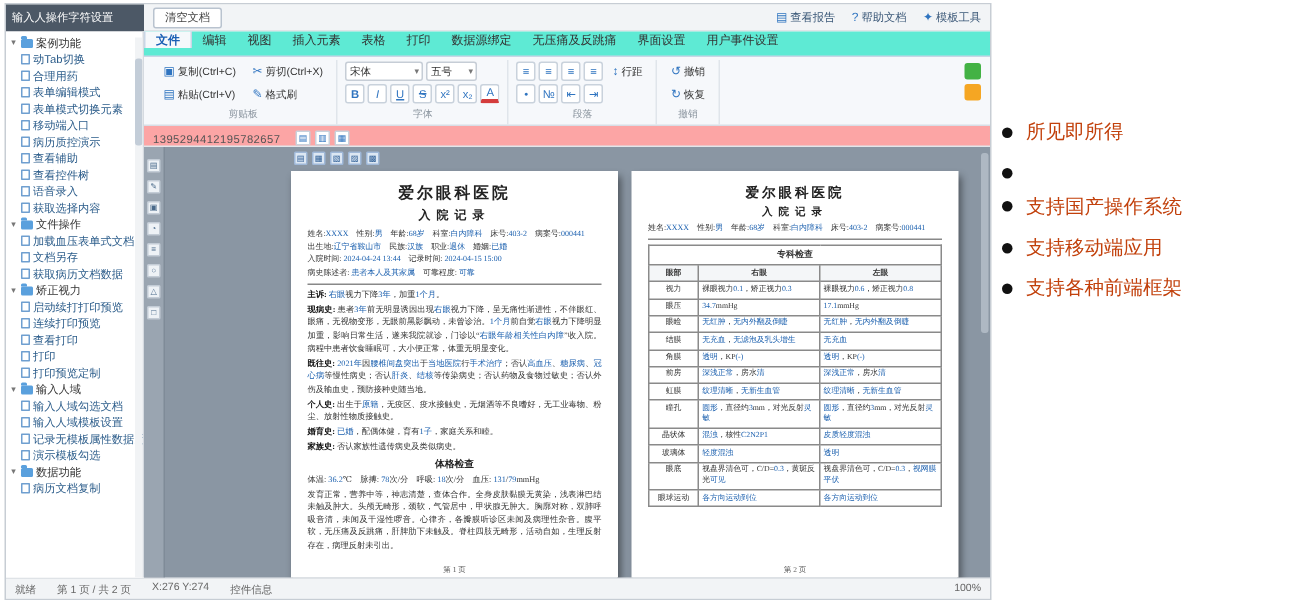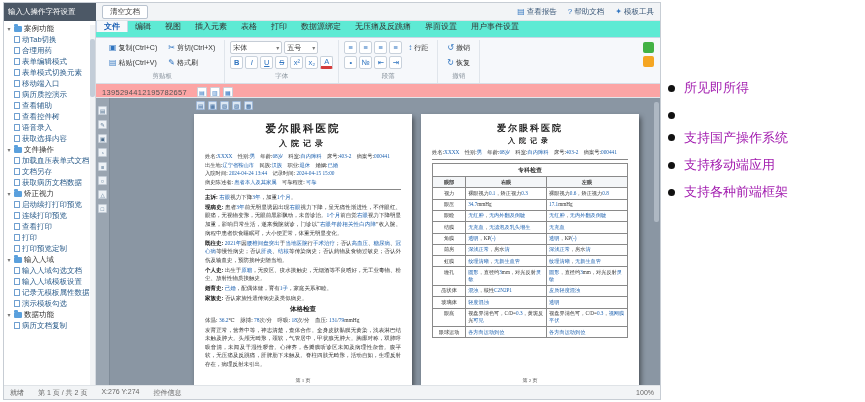--- a/index.html
+++ b/index.html
@@ -127,21 +127,21 @@
                display:flex; align-items:center; gap:0; padding:0 6px; }
   .status-segs { display:flex; gap:14px; }
   .sseg { font-size:7px; color:#666; white-space:nowrap; }
   .zoom { margin-left:auto; font-size:7px; color:#666; }
 
   
   .right-panel { position:absolute; left:668px; top:0; width:194px; height:402px; background:#fff;
                  padding-top:80px; }
   .right-panel ul { list-style:none; }
   .bullet-item { display:flex; align-items:flex-start; gap:9px; margin-bottom:11px;
-                 font-size:13px; color:#a21caf; font-weight:500; line-height:1.25; }
+                 font-size:13px; color:#c2410c; font-weight:500; line-height:1.25; }
   .bdot { width:7px; height:7px; background:#111; border-radius:50%; flex:0 0 auto; margin-top:4.5px; }
 </style>
 </head>
 <body>
 
 <div class="stage">
 
   <div class="app">
 
     <div class="topbar">

